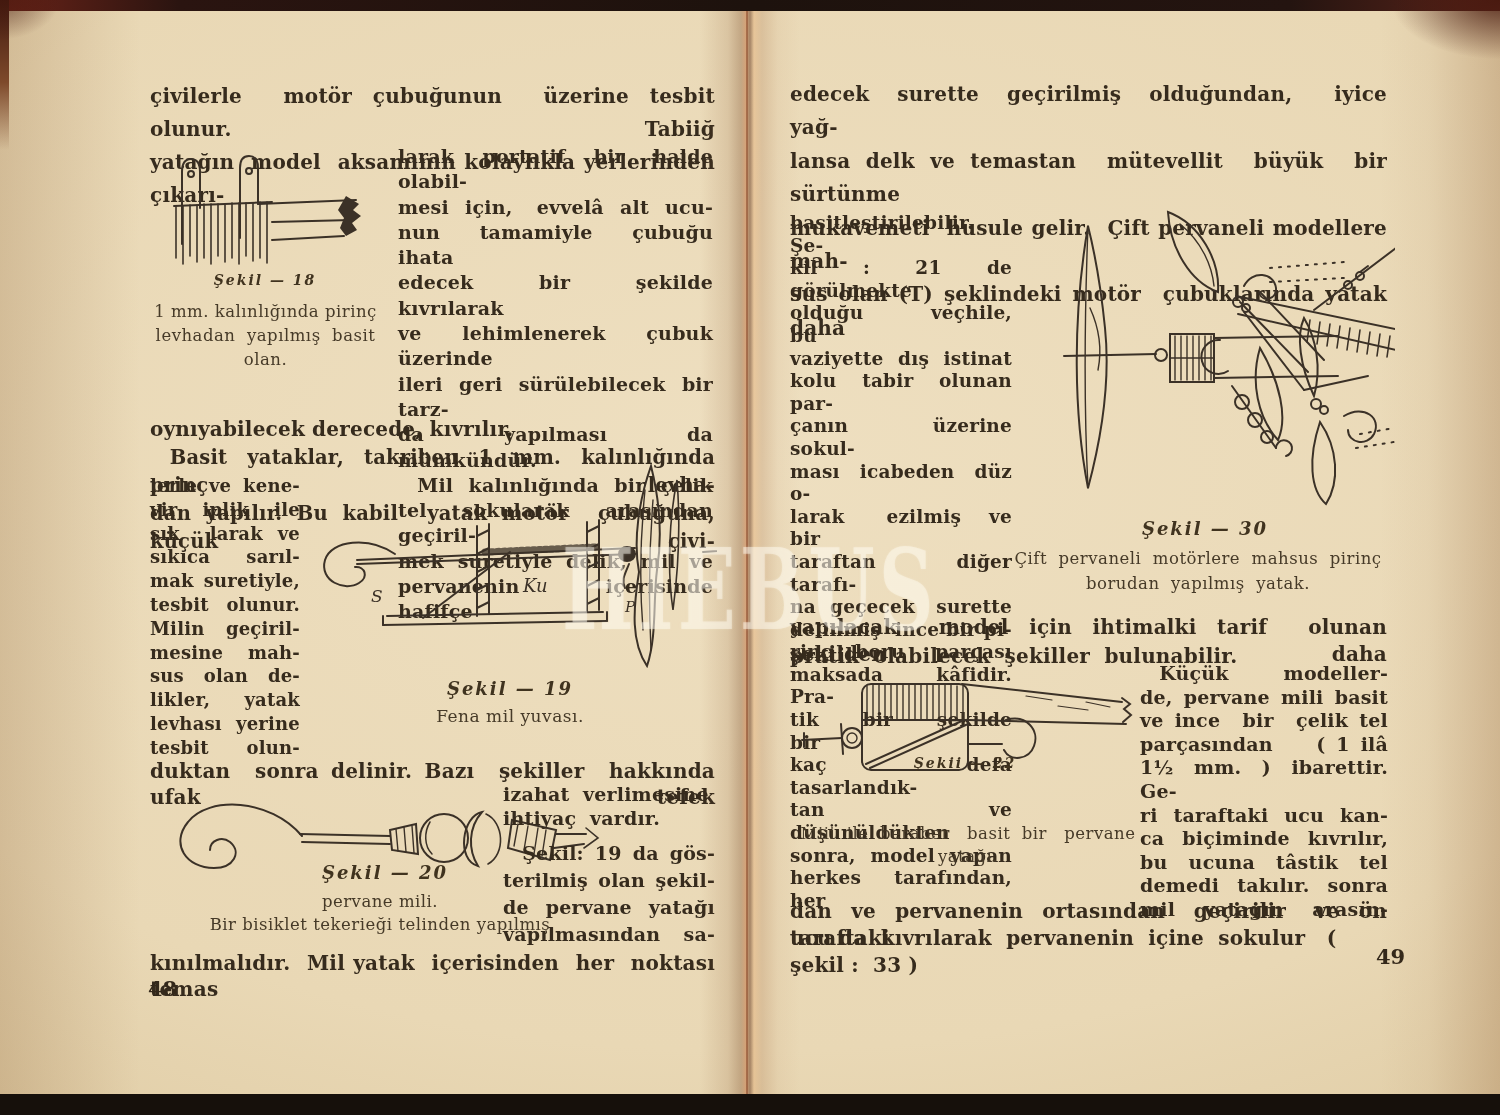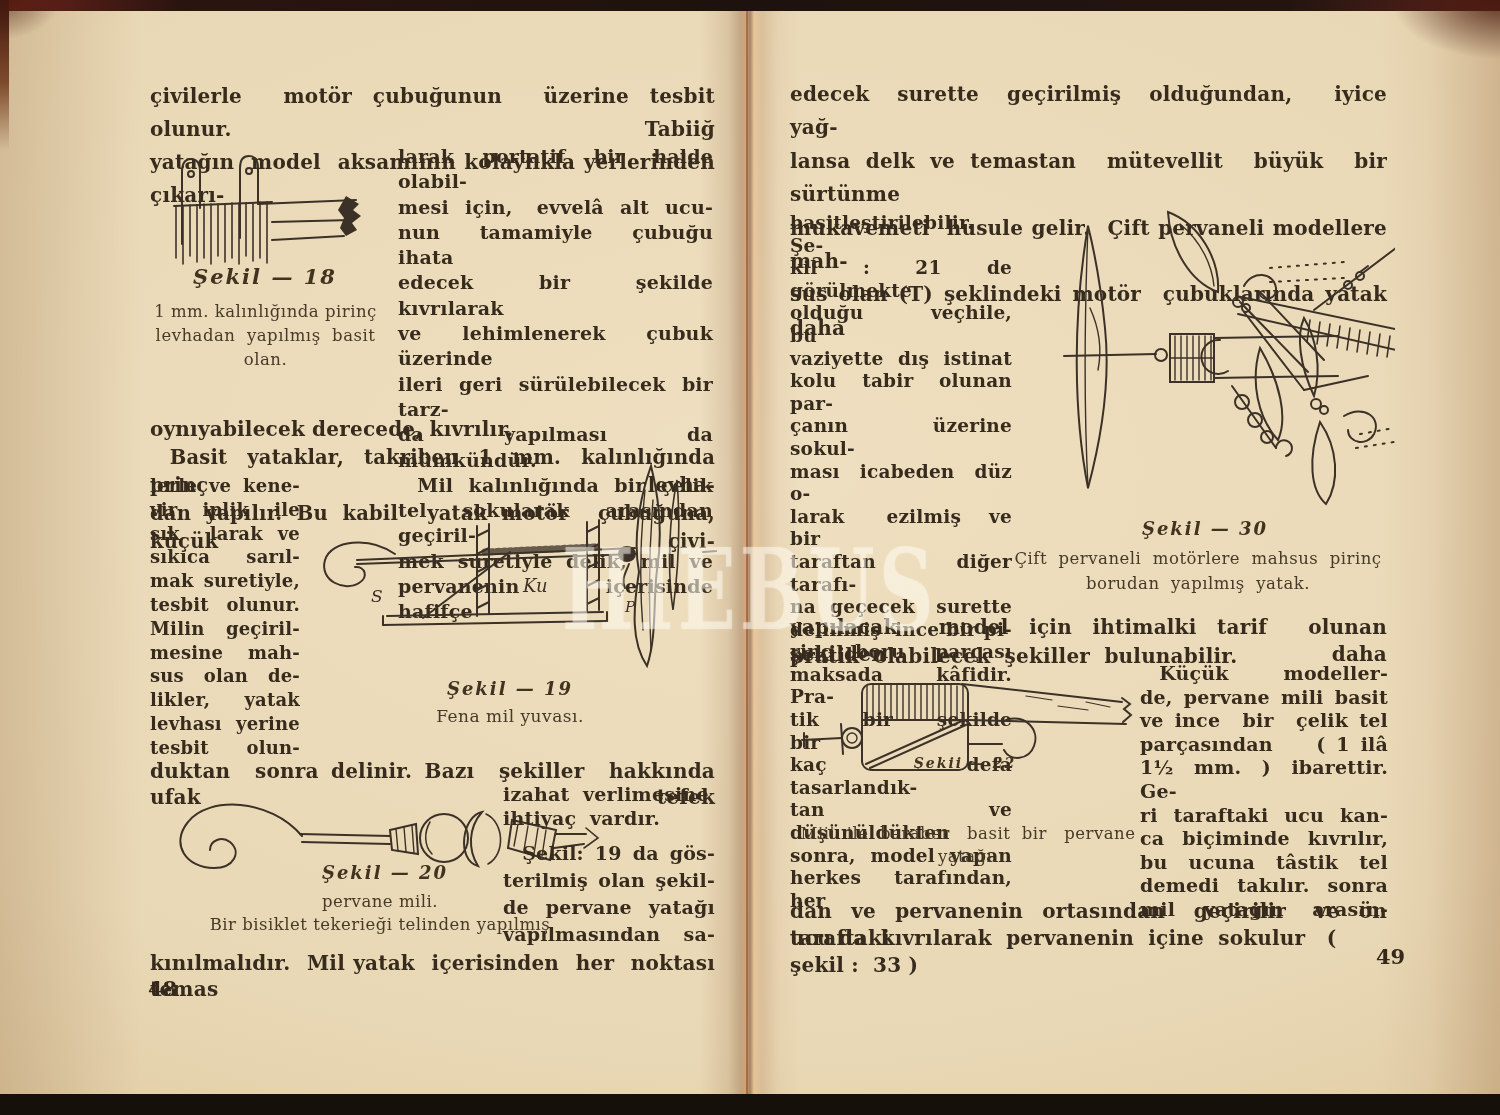--- a/index.html
+++ b/index.html
@@ -95,21 +95,21 @@
         <div class="tline">edecek  bir  şekilde  kıvrılarak</div>
         <div class="tline">ve lehimlenerek çubuk üzerinde</div>
         <div class="tline">ileri geri sürülebilecek bir tarz-</div>
         <div class="tline">da  yapılması  da  mümkündür.</div>
         <div class="tline"> Mil  kalınlığında  bir  çelik</div>
         <div class="tline">tel sokularak arasından geçiril-</div>
         <div class="tline">mek  suretiyle  delik,  mil  ve</div>
         <div class="tline">pervanenin  içerisinde  hafifçe</div>
       </div>
 
-    <div class="tb center fig-title" style="left:150px;top:264px;width:230px;font-size:21px;">
+    <div class="tb center fig-title" style="left:150px;top:272px;width:230px;font-size:14px;">
         <div class="tline">Şekil — 18</div>
       </div>
     <div class="tb center cap" style="left:138px;top:300px;width:255px;font-size:16.5px;line-height:24px;">
         <div class="tline">1 mm. kalınlığında pirinç</div>
         <div class="tline">levhadan  yapılmış  basit</div>
         <div class="tline">olan.</div>
       </div>
 
     <div class="tb body-text" style="left:150px;top:416px;width:565px;font-size:20px;line-height:26px;">
         <div class="tline">oynıyabilecek derecede, kıvrılır.</div>

